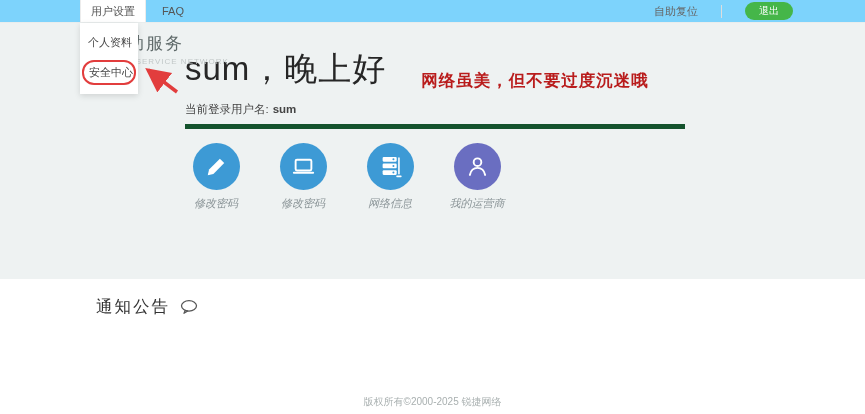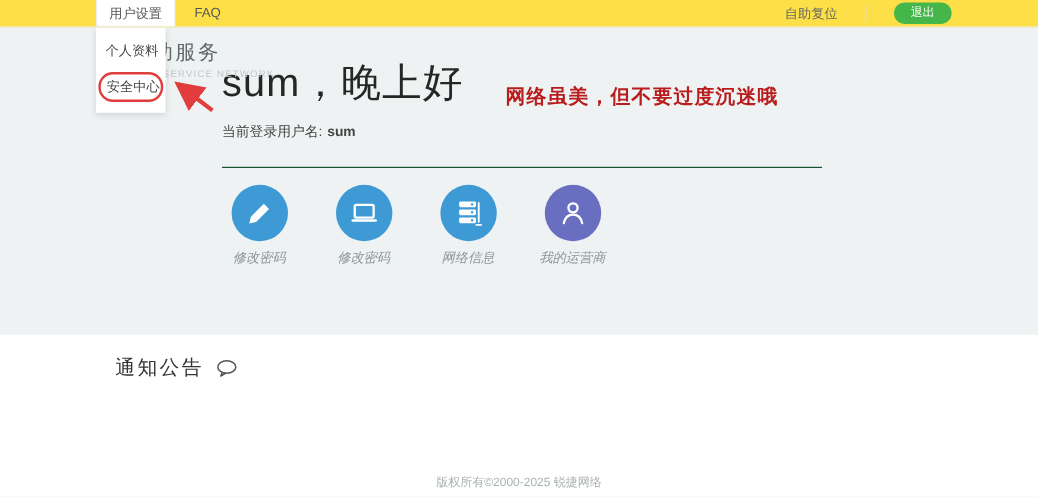--- a/index.html
+++ b/index.html
@@ -5,21 +5,21 @@
   * { margin:0; padding:0; box-sizing:border-box; }
   html,body { width:865px; height:414px; }
   body {
     font-family:"Liberation Sans","DejaVu Sans",sans-serif;
     position:relative; overflow:hidden; background:#eef2f2;
   }
 
   
   .topbar {
     position:absolute; top:0; left:0; right:0; height:23px;
-    background:#fde047; border-bottom:1px solid #e9eded;
+    background:#7dd3fc; border-bottom:1px solid #e9eded;
     display:flex; align-items:center; z-index:5;
   }
   .topbar .spacer { width:80px; height:100%; }
   .menu-tab {
     height:100%; display:flex; align-items:center; padding:0 10px;
     font-size:11px; color:#555; cursor:pointer;
   }
   .menu-tab.active {
     background:#ffffff; border-left:1px solid #ececec; border-right:1px solid #ececec;
   }
@@ -51,21 +51,21 @@
   .logo-sub { font-size:8px; color:#c2c8c8; letter-spacing:1px; margin-top:2px; }
 
   .greeting-row {
     margin:24px 0 0 185px; display:flex; align-items:flex-end;
   }
   .greet-main { font-size:33px; color:#262626; font-weight:500; letter-spacing:1px; }
   .greet-sub { font-size:16.5px; color:#b91c1c; font-weight:bold; margin-left:35px; letter-spacing:1px; }
 
   .user-line {
     margin:10px 0 0 185px; width:500px; font-size:11.5px; color:#444;
-    padding-bottom:22px; border-bottom:1px solid #14532d;
+    padding-bottom:7px; border-bottom:5px solid #14532d;
   }
   .user-line b { font-weight:bold; margin-left:4px; }
 
   .actions { margin:14px 4px 0 185px; display:flex; gap:25px;font-style:italic; }
   .action { width:62px; display:flex; flex-direction:column; align-items:center; cursor:pointer; }
   .action-circle {
     width:47px; height:47px; border-radius:50%;
     display:flex; align-items:center; justify-content:center;
   }
   .action-label { margin-top:6px; font-size:11px; color:#8b9598; white-space:nowrap; }

